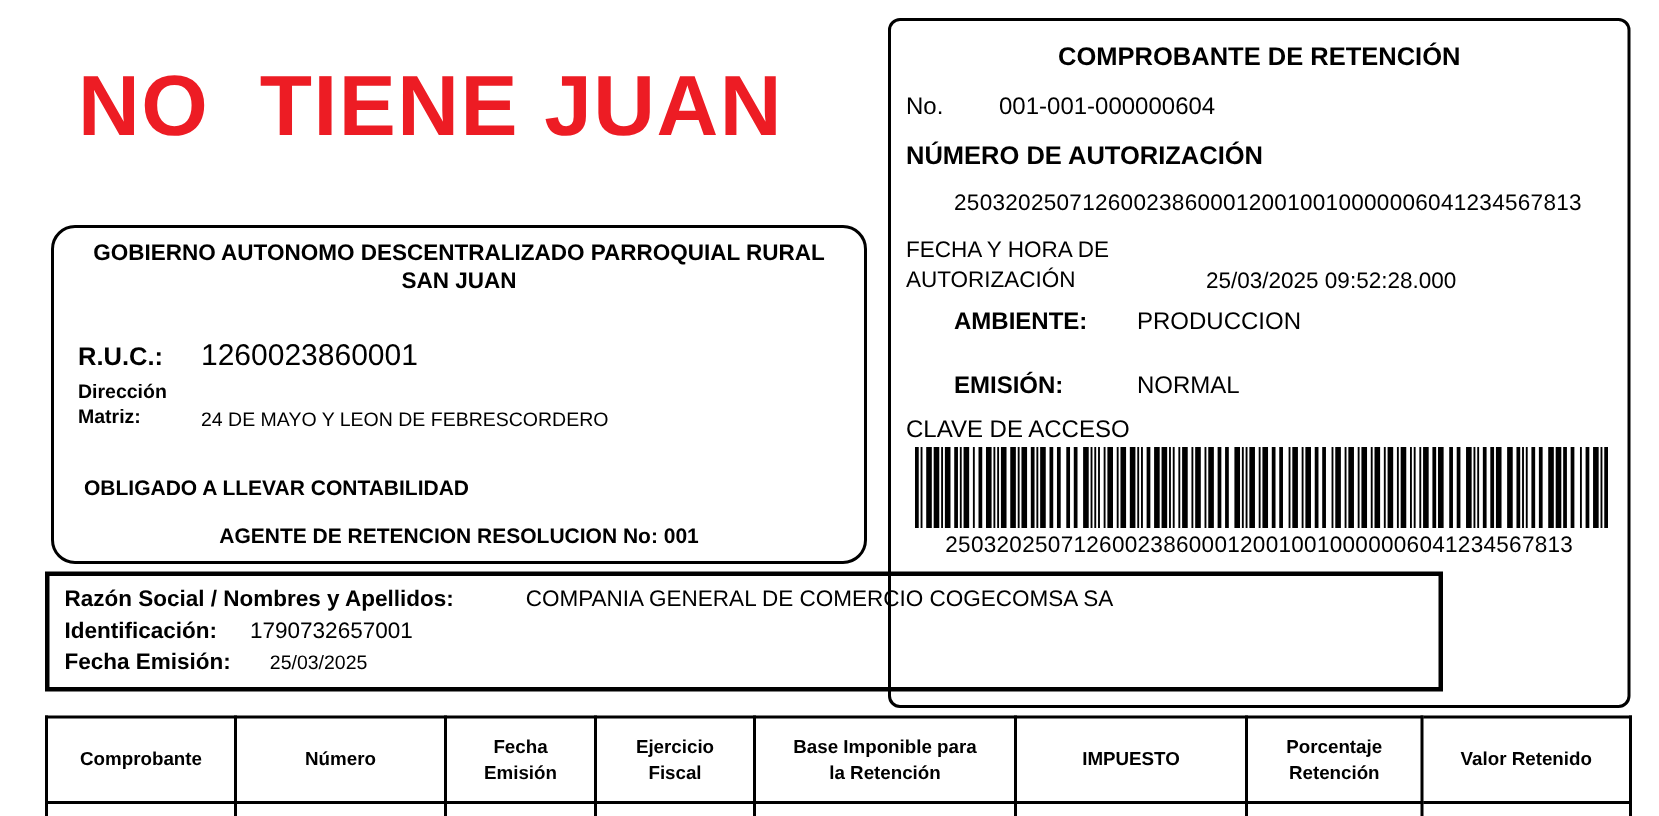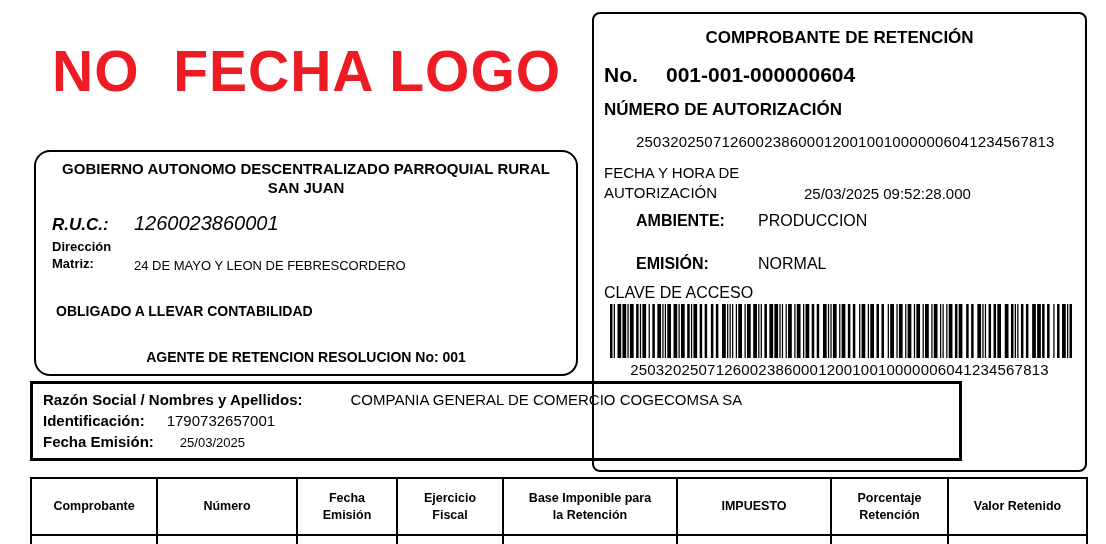--- a/index.html
+++ b/index.html
@@ -15,36 +15,36 @@
     white-space:pre;color:#ed1c24;
   }
   
   .left-box{
     position:absolute;left:34px;top:150px;width:544px;height:226px;
     border:2px solid #000;border-radius:16px;box-sizing:border-box;
     padding:8px 12px 0 12px;
   }
   .lb-name{text-align:center;font-weight:bold;font-size:15px;line-height:1.25;}
   .lb-row{display:flex;align-items:baseline;padding-left:4px;}
-  .lb-ruc{margin-top:14px;font-style:italic;}
+  .lb-ruc{margin-top:28px;}
   .lb-ruc .lbl{font-weight:bold;font-size:17px;width:82px;flex:0 0 82px;}
   .lb-ruc .val{font-size:20px;}
   .lb-dir{margin-top:3px;align-items:flex-end;}
   .lb-dir .lbl{font-weight:bold;font-size:13px;width:82px;flex:0 0 82px;line-height:1.35;}
   .lb-dir .val{font-size:13px;padding-top:1px;}
   .lb-obligado{font-weight:bold;font-size:14px;margin-top:30px;padding-left:8px;}
   .lb-agente{position:absolute;left:0;right:0;bottom:9px;text-align:center;font-weight:bold;font-size:14px;}
   
   .right-box{
     position:absolute;left:592px;top:12px;width:495px;height:460px;
     border:2px solid #000;border-radius:8px;box-sizing:border-box;
     padding:8px 10px 0 10px;
   }
   .rb-title{text-align:center;font-weight:bold;font-size:17px;margin-top:6px;}
-  .rb-no{display:flex;align-items:center;font-weight:bold;font-size:21px;margin-top:15px;}
+  .rb-no{display:flex;align-items:center;font-weight:normal;font-size:16px;margin-top:15px;}
   .rb-no .lbl{width:62px;flex:0 0 62px;}
   .rb-auth-label{font-weight:bold;font-size:17px;margin-top:13px;}
   .rb-auth-num{font-size:15px;margin-top:13px;margin-left:32px;letter-spacing:0.2px;}
   .rb-fecha{display:flex;align-items:flex-end;margin-top:13px;font-size:15px;}
   .rb-fecha .lbl{width:200px;flex:0 0 200px;line-height:1.3;}
   .rb-kv{display:flex;align-items:baseline;font-size:16px;padding-left:32px;}
   .rb-amb{margin-top:10px;}
   .rb-emi{margin-top:25px;}
   .rb-kv .lbl{font-weight:bold;width:122px;flex:0 0 122px;}
   .rb-clave{font-size:16px;margin-top:11px;}
@@ -69,21 +69,21 @@
   .ret-table th,.ret-table td{border:2px solid #000;}
   .ret-table th{
     font-size:12.5px;font-weight:bold;text-align:center;vertical-align:middle;
     height:51px;padding:2px 4px;white-space:pre-line;line-height:1.3;
   }
   .ret-table td{height:40px;}
 </style>
 </head>
 <body>
 
-<div class="no-logo">NO  FECHA LOGO</div>
+<div class="no-logo">NO  TIENE JUAN</div>
 
 <div class="left-box">
   <div class="lb-name">GOBIERNO AUTONOMO DESCENTRALIZADO PARROQUIAL RURAL SAN JUAN</div>
   <div class="lb-row lb-ruc">
     <span class="lbl">R.U.C.:</span>
     <span class="val">1260023860001</span>
   </div>
   <div class="lb-row lb-dir">
     <span class="lbl">Dirección Matriz:</span>
     <span class="val">24 DE MAYO Y LEON DE FEBRESCORDERO</span>

